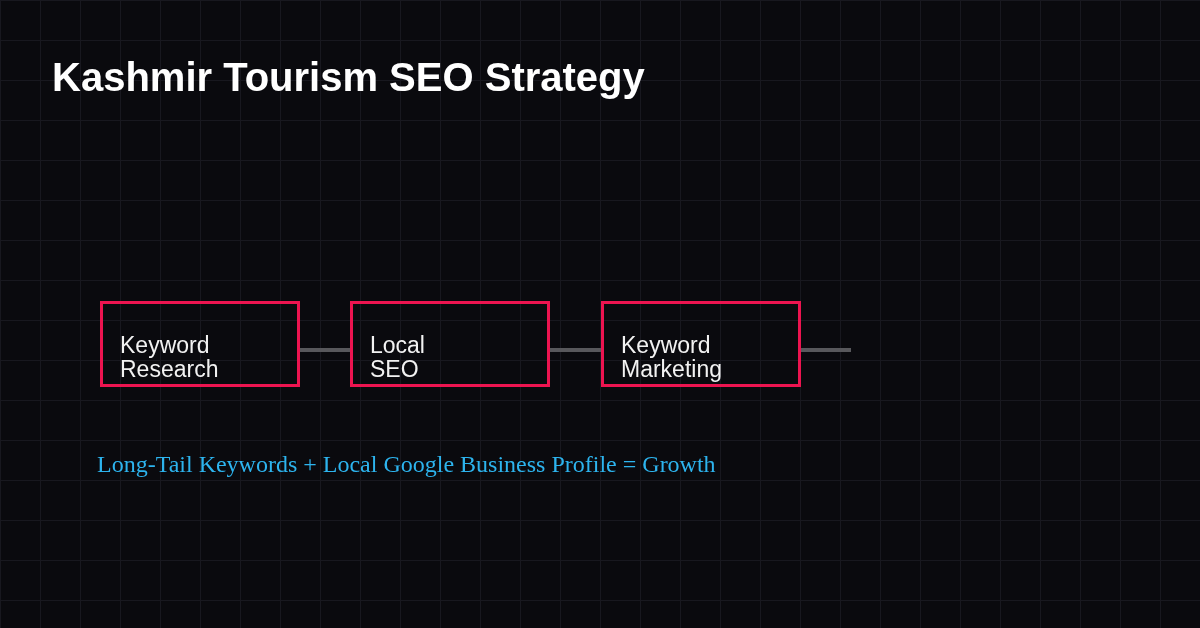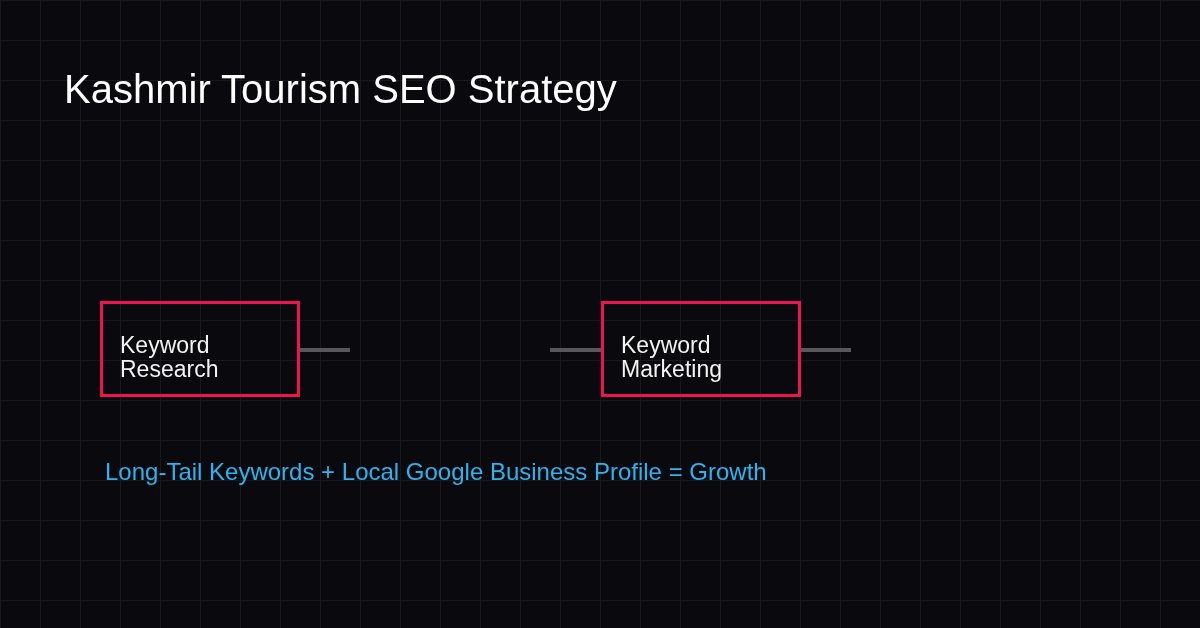--- a/index.html
+++ b/index.html
@@ -12,33 +12,33 @@
     background-image:
       linear-gradient(to right, var(--grid, #18181F) 1px, transparent 1px),
       linear-gradient(to bottom, var(--grid, #18181F) 1px, transparent 1px);
     background-size: 40px 40px;
     font-family: "Liberation Sans", sans-serif;
   }
   .title {
     position: absolute;
     left: 48px;
     top: 50px;
-    margin: 16px;
+    margin: 4px;
     font-size: 40px;
     line-height: 46px;
-    font-weight: 400;
+    font-weight: 700;
     letter-spacing: 0;
     color: var(--title, #FFFFFF);
   }
   .flow { position: absolute; left: 0; top: 0; width: 1200px; height: 628px; }
   .node {
     position: absolute;
     top: 301px;
     width: 200px;
-    height: 96px;
+    height: 86px;
     box-sizing: border-box;
     border: 3px solid var(--accent, #ED1450);
     background: transparent;
   }
   .node-label {
     display: block;
     padding: 29px 0 0 17px;
     font-size: 23px;
     line-height: 24px;
     color: var(--label, #F2F2F2);
@@ -47,41 +47,46 @@
   .connector {
     position: absolute;
     top: 348px;
     height: 4px;
     background: var(--connector, #58585C);
   }
   .caption {
     position: absolute;
     left: 97px;
     top: 450px;
-    margin: 8px;
+    margin: 0;
     font-size: 24px;
     line-height: 28px;
     font-weight: 400;
     color: var(--caption, #2DB4EE);
+    font-family: Liberation Serif, serif;
   }
 </style>
 </head>
 <body style="--bg: #0A0A0E; --grid: #18181F; --accent: #ED1450; --label: #F2F2F2; --title: #FFFFFF; --caption: #2DB4EE; --connector: #58585C;">
 
 <h1 class="title">Kashmir Tourism SEO Strategy</h1>
 
 <div class="flow">
 
   <div class="node" style="left:100px">
     <span class="node-label">Keyword
 Research</span>
   </div>
 
   <div class="connector" style="left:300px;width:50px"></div>
 
+  <div class="node" style="left:350px">
+    <span class="node-label">Local
+SEO</span>
+  </div>
 
   <div class="connector" style="left:550px;width:51px"></div>
 
   <div class="node" style="left:601px">
     <span class="node-label">Keyword
 Marketing</span>
   </div>
 
   <div class="connector" style="left:801px;width:50px"></div>
 

